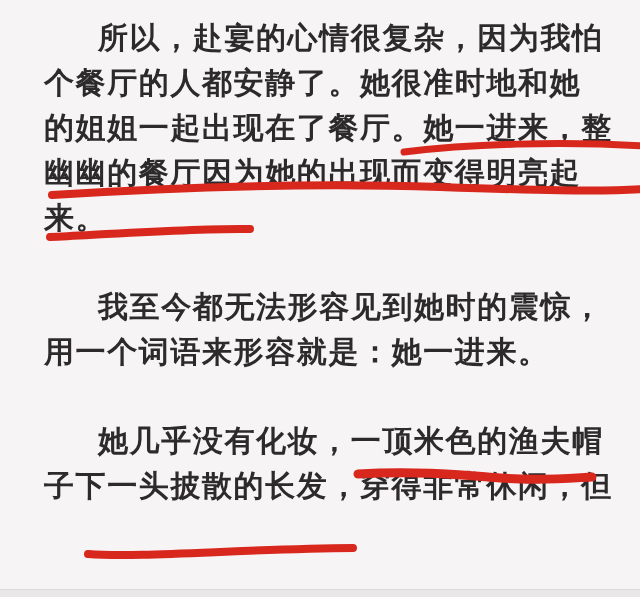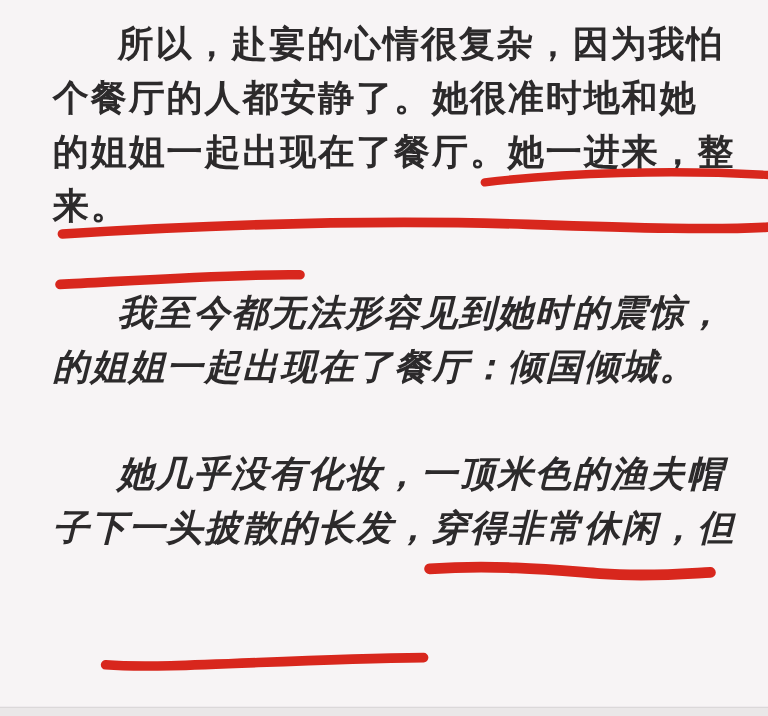--- a/index.html
+++ b/index.html
@@ -17,21 +17,21 @@
   .text-block {
     position: absolute;
     left: 44px;
     top: 15px;
     right: 0;
     color: #2c2a2b;
     font-size: 30px;
     font-weight: bold;
     letter-spacing: 1.6px;
   }
-  .paragraph + .paragraph { margin-top: 44px; font-style: italic; }
+  .paragraph + .paragraph { margin-top: 44px; }
   .line {
     height: 45px;
     line-height: 45px;
     white-space: nowrap;
   }
   .line.indent { padding-left: 54px; }
   .underline-overlay {
     position: absolute;
     left: 0; top: 0;
     width: 640px;
@@ -48,25 +48,26 @@
 </style>
 </head>
 <body>
 
 <div class="page">
   <main class="text-block">
       <div class="paragraph">
         <div class="line indent">所以，赴宴的心情很复杂，因为我怕</div>
         <div class="line">个餐厅的人都安静了。她很准时地和她</div>
         <div class="line">的姐姐一起出现在了餐厅。她一进来，整</div>
+        <div class="line">幽幽的餐厅因为她的出现而变得明亮起</div>
         <div class="line">来。</div>
       </div>
       <div class="paragraph">
         <div class="line indent">我至今都无法形容见到她时的震惊，</div>
-        <div class="line">的姐姐一起出现在了餐厅：倾国倾城。</div>
+        <div class="line">用一个词语来形容就是：她一进来。</div>
       </div>
       <div class="paragraph">
         <div class="line indent">她几乎没有化妆，一顶米色的渔夫帽</div>
         <div class="line">子下一头披散的长发，穿得非常休闲，但</div>
       </div>
     </main>
   <svg class="underline-overlay" viewBox="0 0 640 597">
       <path d="M404 152 C 470 144, 560 141, 644 146" stroke="#d8271d" stroke-width="7" fill="none" stroke-linecap="round"></path>
       <path d="M52 195 C 180 187, 320 183, 440 187 C 530 190, 600 192, 644 189" stroke="#d8271d" stroke-width="8" fill="none" stroke-linecap="round"></path>
       <path d="M50 237 C 110 234, 200 228, 250 229" stroke="#d8271d" stroke-width="8" fill="none" stroke-linecap="round"></path>

